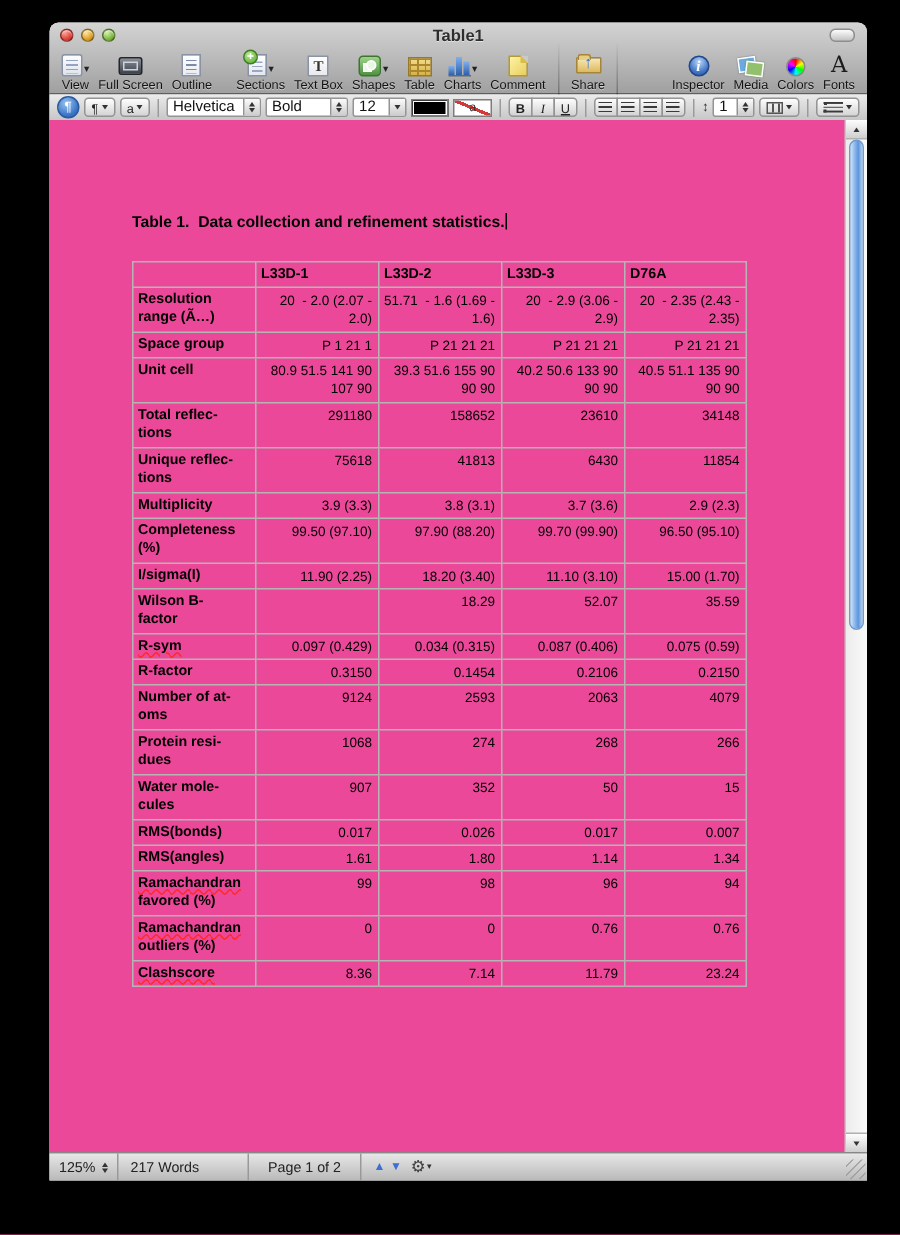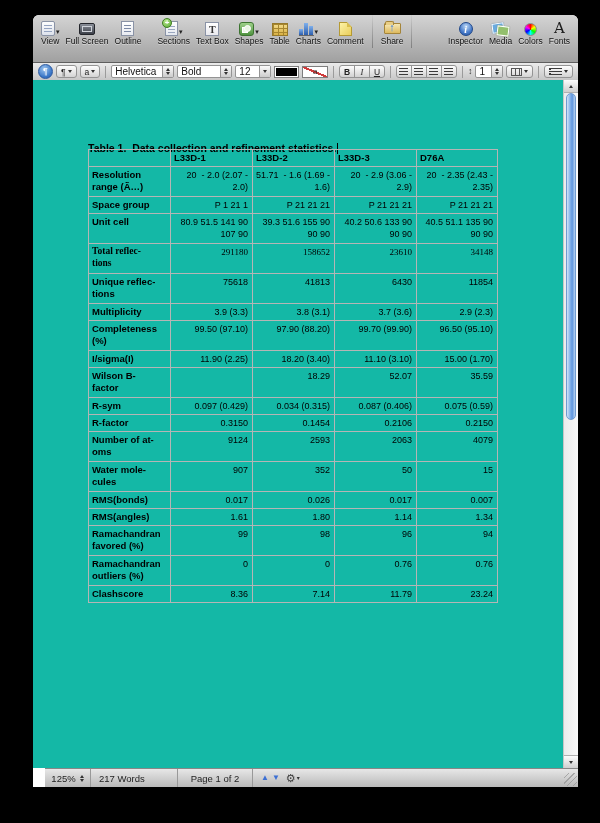--- a/index.html
+++ b/index.html
@@ -70,54 +70,63 @@
   .seg{display:flex}
   .seg-btn{width:16px;height:13px;background:linear-gradient(#fdfdfd,#d2d2d2);border:1px solid #949494;margin-left:-1px;display:flex;align-items:center;justify-content:center;font-size:8.5px;color:#222;box-sizing:border-box}
   .seg-btn:first-child{border-radius:3px 0 0 3px;margin-left:0}
   .seg-btn:last-child{border-radius:0 3px 3px 0}
   .seg-btn .bold{font-weight:bold}.seg-btn .ital{font-style:italic;font-family:"Liberation Serif",serif}.seg-btn .und{text-decoration:underline}
   .stripes{width:9px;height:7px;background:repeating-linear-gradient(to bottom,#3a3a3a 0 1px,transparent 1px 3px)}
   .lsicon{font-size:9px;color:#333;line-height:13px}
   .colicon{width:11px;height:8px;border:1px solid #555;background:repeating-linear-gradient(to right,transparent 0 3px,#555 3px 4px);box-sizing:border-box}
   .listicon{width:10px;height:7px;background:repeating-linear-gradient(to bottom,#3a3a3a 0 1px,transparent 1px 3px);border-left:2px dotted #3a3a3a;padding-left:1px}
   
-  .content{position:absolute;top:65px;left:0;right:0;bottom:19px;background:#14b8a6;overflow:hidden}
+  .content{position:absolute;top:65px;left:0;right:0;bottom:19px;background:#ec4899;overflow:hidden}
   .page{position:absolute;inset:0 15px 0 0}
   .doc-title{position:absolute;left:55px;top:62px;font-size:10.5px;font-weight:bold;color:#000;white-space:pre}
   .caret{display:inline-block;width:1px;height:11px;background:#000;vertical-align:-2px;margin-left:1px}
-  table.stats{position:absolute;left:55px;top:69px;width:409px;border-collapse:collapse;table-layout:fixed}
+  table.stats{position:absolute;left:55px;top:94px;width:409px;border-collapse:collapse;table-layout:fixed}
   .stats th,.stats td{border:1px solid #b5b5b5;vertical-align:top;overflow:hidden}
   .stats th{text-align:left;font-size:9.5px;font-weight:bold;padding:2px 0 0 3px;color:#000}
   .stats td.lab{font-size:9.5px;font-weight:bold;padding:2px 1px 0 3px;line-height:11.5px;color:#000}
   .stats td.val{font-size:9px;text-align:right;padding:2px 4px 0 2px;line-height:12px;white-space:pre-wrap;word-break:normal;color:#000}
-  .sq{text-decoration-style:wavy;text-decoration-color:#ff2a2a;text-decoration-thickness:1px;text-underline-offset:1px}
+  .sq{text-decoration:underline;text-decoration-style:wavy;text-decoration-color:#ff2a2a;text-decoration-thickness:1px;text-underline-offset:1px}
   
   .scroll{position:absolute;top:0;right:0;bottom:0;width:15px;background:linear-gradient(to right,#ececec,#fafafa);border-left:1px solid #c6c6c6;box-sizing:border-box}
   .sbn{position:absolute;left:0;right:0;height:12px;background:linear-gradient(#fdfdfd,#cfcfcf);display:flex;align-items:center;justify-content:center}
   .sbn.up{top:0;border-bottom:1px solid #b0b0b0}
   .sbn.down{bottom:0;border-top:1px solid #b0b0b0}
   .thumb{position:absolute;left:2px;right:2px;top:13px;height:327px;border-radius:6px;background:linear-gradient(to right,#d3e4f8,#8db8ec 35%,#5e95de 65%,#b7d2f2);border:1px solid #6f9bd0;box-sizing:border-box}
   
-  .sb{position:absolute;left:12px;right:0;bottom:0;height:19px;background:linear-gradient(#e7e7e7,#b9b9b9);border-top:1px solid #878787;display:flex;align-items:center;font-size:9.5px;color:#222;box-sizing:border-box}
+  .sb{position:absolute;left:0;right:0;bottom:0;height:19px;background:linear-gradient(#e7e7e7,#b9b9b9);border-top:1px solid #878787;display:flex;align-items:center;font-size:9.5px;color:#222;box-sizing:border-box}
   .sb-sep{width:1px;height:18px;background:#999}
   .zoombox{width:45px;display:flex;align-items:center;justify-content:center;gap:4px}
   .mini-stepper{display:flex;flex-direction:column;gap:1px}
   .words{width:86px;padding-left:8px;box-sizing:border-box}
   .pagebox{width:74px;text-align:center}
   .nav{font-size:8px;color:#3b6fd4;margin-left:8px;line-height:10px}
   .nav.dn{margin-left:3px}
   .gear{font-size:11px;color:#3f3f3f;margin-left:6px;display:flex;align-items:center;line-height:12px}
   .dd-mini{font-size:6px;color:#333;font-style:normal;margin-left:1px}
   .grip{position:absolute;right:1px;bottom:1px;width:13px;height:13px;background:repeating-linear-gradient(135deg,transparent 0 3px,#9a9a9a 3px 4px);opacity:.8}
 </style>
 </head>
 <body>
 
 <div class="window">
   <div class="chrome">
+    <div class="titlebar">
+      <div class="lights">
+        <span class="light red"></span>
+        <span class="light yellow"></span>
+        <span class="light green"></span>
+      </div>
+      <div class="wtitle">Table1</div>
+      <span class="lozenge"></span>
+    </div>
     <div class="toolbar">
         <div class="tb-item">
           <span class="icwrap">
             <span class="ic ic-view"></span>
             <span class="dd">▾</span>
           </span>
           <div class="lbl">View</div>
         </div>
         <div class="tb-item">
           <span class="icwrap">
@@ -320,21 +329,21 @@
               <td class="val">P 21 21 21</td>
               <td class="val">P 21 21 21</td>
             </tr>
             <tr style="height: 30px;">
               <td class="lab"><span>Unit cell</span></td>
               <td class="val">80.9 51.5 141 90 107 90</td>
               <td class="val">39.3 51.6 155 90 90 90</td>
               <td class="val">40.2 50.6 133 90 90 90</td>
               <td class="val">40.5 51.1 135 90 90 90</td>
             </tr>
-            <tr style="height: 30px; font-family: Liberation Serif, serif;">
+            <tr style="height: 30px;">
               <td class="lab"><span>Total reflec-</span><br><span>tions</span></td>
               <td class="val">291180</td>
               <td class="val">158652</td>
               <td class="val">23610</td>
               <td class="val">34148</td>
             </tr>
             <tr style="height: 30px;">
               <td class="lab"><span>Unique reflec-</span><br><span>tions</span></td>
               <td class="val">75618</td>
               <td class="val">41813</td>
@@ -382,20 +391,27 @@
               <td class="val">0.1454</td>
               <td class="val">0.2106</td>
               <td class="val">0.2150</td>
             </tr>
             <tr style="height: 30px;">
               <td class="lab"><span>Number of at-</span><br><span>oms</span></td>
               <td class="val">9124</td>
               <td class="val">2593</td>
               <td class="val">2063</td>
               <td class="val">4079</td>
+            </tr>
+            <tr style="height: 30px;">
+              <td class="lab"><span>Protein resi-</span><br><span>dues</span></td>
+              <td class="val">1068</td>
+              <td class="val">274</td>
+              <td class="val">268</td>
+              <td class="val">266</td>
             </tr>
             <tr style="height: 30px;">
               <td class="lab"><span>Water mole-</span><br><span>cules</span></td>
               <td class="val">907</td>
               <td class="val">352</td>
               <td class="val">50</td>
               <td class="val">15</td>
             </tr>
             <tr style="height: 17px;">
               <td class="lab"><span>RMS(bonds)</span></td>

